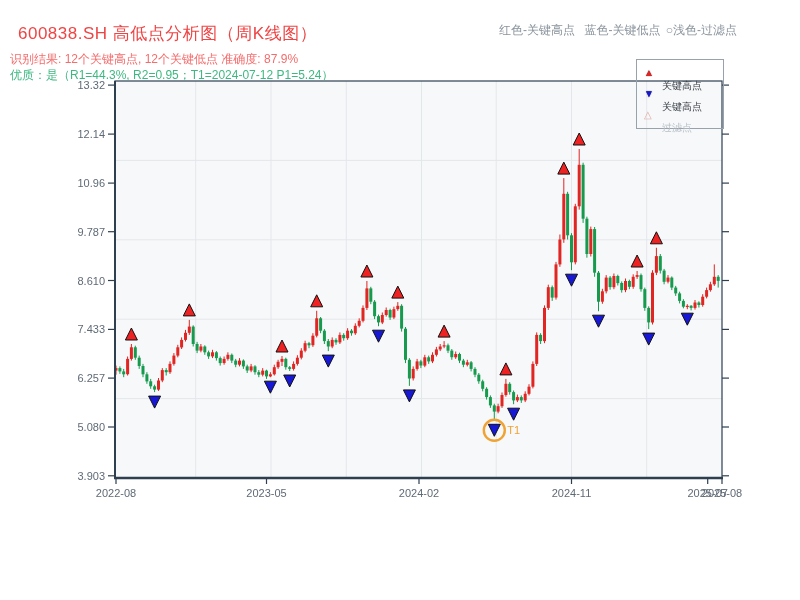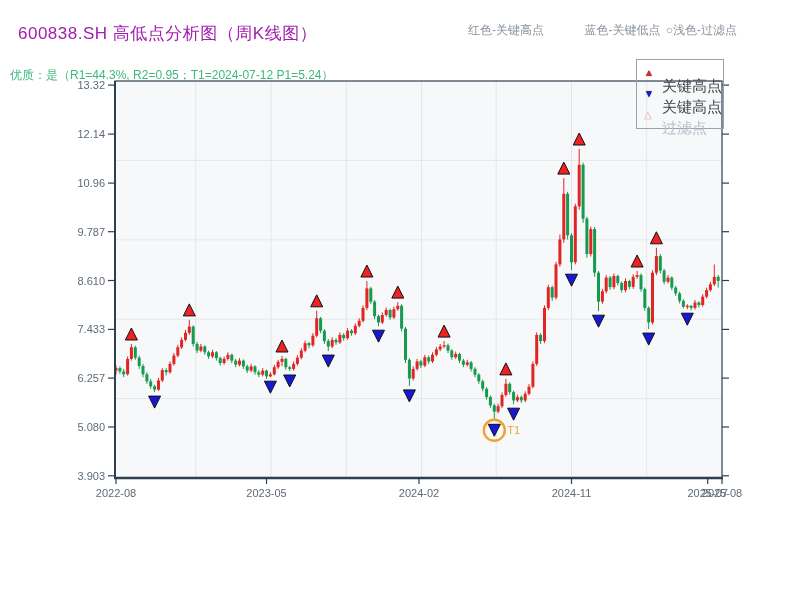--- a/index.html
+++ b/index.html
@@ -1,33 +1,33 @@
 <!DOCTYPE html>
 <html><head>
 <meta charset="utf-8">
 <style>
   * { box-sizing: border-box; margin: 0; padding: 0; }
   body { font-family: "Liberation Sans", sans-serif; background: #ffffff; }
   .screen { position: relative; width: 800px; height: 600px; background: #ffffff; overflow: hidden; }
-  .page-title { position: absolute; left: 18px; top: 22px; font-size: 17px; color: #a21caf; letter-spacing: 0.5px; }
+  .page-title { position: absolute; left: 18px; top: 22px; font-size: 17px; color: #ef4444; letter-spacing: 0.5px; }
   .line-result { position: absolute; left: 10px; top: 51px; font-size: 12px; color: #f56c6c; }
   .line-quality { position: absolute; left: 10px; top: 67px; font-size: 12px; color: #3eb881; }
   .header-legend { position: absolute; top: 22px; right: 63px; font-size: 12px; color: #8a939d; white-space: nowrap; }
   .header-legend .hl-item { display: inline-block; }
-  .header-legend .hl-item + .hl-item { margin-left: 37px; }
+  .header-legend .hl-item + .hl-item { margin-left: 6px; }
   .header-legend .hl-item.tight { margin-left: 2px; }
   .chart-stage { position: absolute; left: 0; top: 0; width: 800px; height: 600px; }
   .chart-stage svg { display: block; }
   .plot-legend { position: absolute; left: 636px; top: 59px; width: 88px; border: 1px solid #98a2ac; background: transparent; padding: 2px 0 3px 0; }
   .plot-legend .row { display: flex; align-items: center; height: 21px; padding-left: 7px; }
   .plot-legend .glyph { width: 15px; font-size: 10px; line-height: 1; }
   .plot-legend .glyph.high { color: #e32222; text-shadow: 0 0 1px #111; }
   .plot-legend .glyph.low { color: #1717d6; text-shadow: 0 0 1px #111; }
   .plot-legend .glyph.filtered { color: #dfaaa5; }
-  .plot-legend .lbl { font-size: 15px; color: #3d4248; margin-left: 3px; margin-top: 27px; }
+  .plot-legend .lbl { font-size: 10px; color: #3d4248; margin-left: 3px; margin-top: 27px; }
   .plot-legend .row.muted .lbl { color: #b9c0c7; }
 </style>
 </head>
 <body>
 
 <div class="screen">
 
   <div class="chart-stage">
     <svg id="chart-svg" width="800" height="600" xmlns="http://www.w3.org/2000/svg">
         <rect x="115" y="81" width="607" height="397" fill="#f7f8fa"></rect>
@@ -433,20 +433,21 @@
           <text x="571.5" y="497" font-size="11" fill="#5f6a76" text-anchor="middle">2024-11</text>
           <line x1="707.7" y1="478" x2="707.7" y2="484" stroke="#2e3f50" stroke-width="1.2"></line>
           <text x="707.7" y="497" font-size="11" fill="#5f6a76" text-anchor="middle">2025-07</text>
           <line x1="722" y1="478" x2="722" y2="484" stroke="#2e3f50" stroke-width="1.2"></line>
           <text x="722" y="497" font-size="11" fill="#5f6a76" text-anchor="middle">2025-08</text>
         </g>
       </svg>
   </div>
 
   <div class="page-title">600838.SH 高低点分析图（周K线图）</div>
+  <div class="line-result">识别结果: 12个关键高点, 12个关键低点  准确度: 87.9%</div>
   <div class="line-quality">优质：是（R1=44.3%, R2=0.95；T1=2024-07-12 P1=5.24）</div>
 
   <div class="header-legend">
     <span class="hl-item">红色-关键高点</span>
     <span class="hl-item">蓝色-关键低点</span>
     <span class="hl-item tight">○浅色-过滤点</span>
   </div>
 
   <div class="plot-legend">
     <div class="row">

